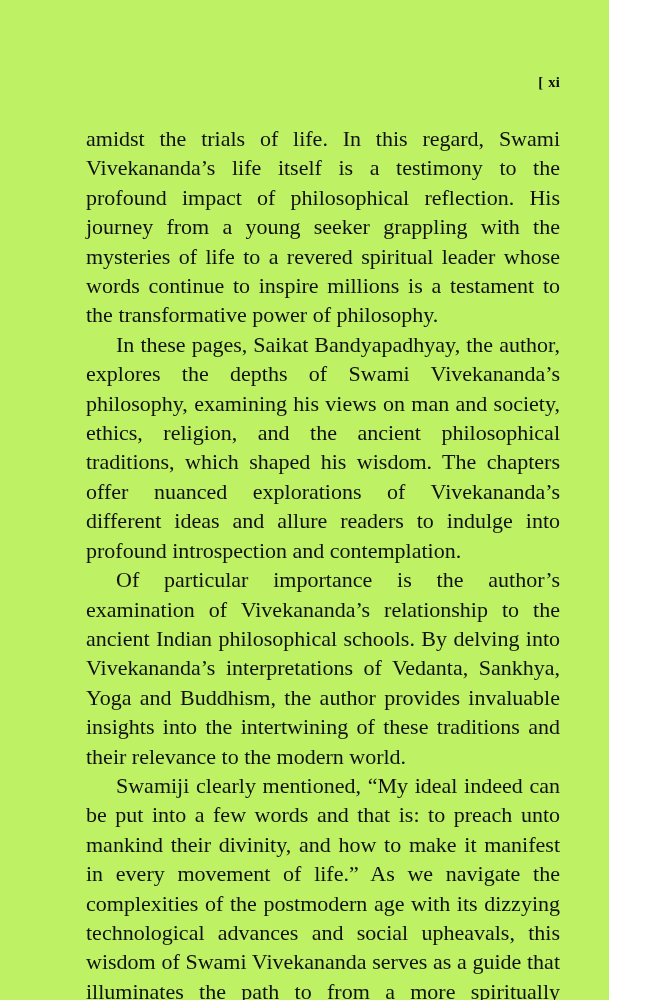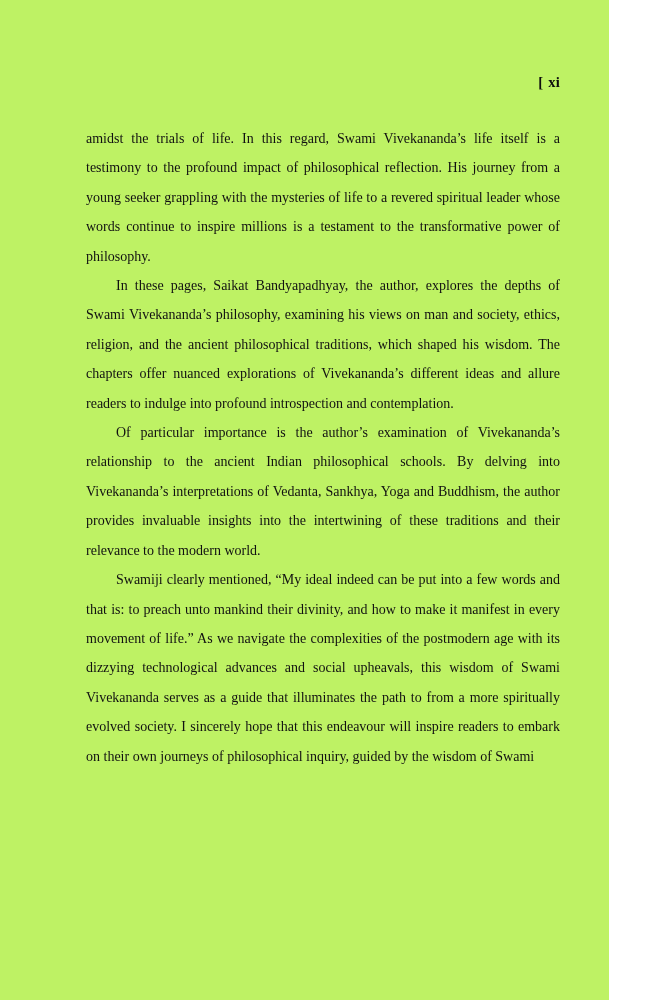--- a/index.html
+++ b/index.html
@@ -36,21 +36,21 @@
     margin-right: 5px;
   }
   .text-column {
     position: absolute;
     top: 124px;
     left: 86px;
     width: 474px;
   }
   p.body-par {
     margin: 0;
-    font-size: 14px;
+    font-size: 22px;
     line-height: 29.4px;
     text-align: justify;
     text-justify: inter-word;
     text-indent: 30px;
     color: #111111;
     -webkit-font-smoothing: antialiased;
     hyphens: none;
   }
   p.body-par.no-indent {
     text-indent: 0;

